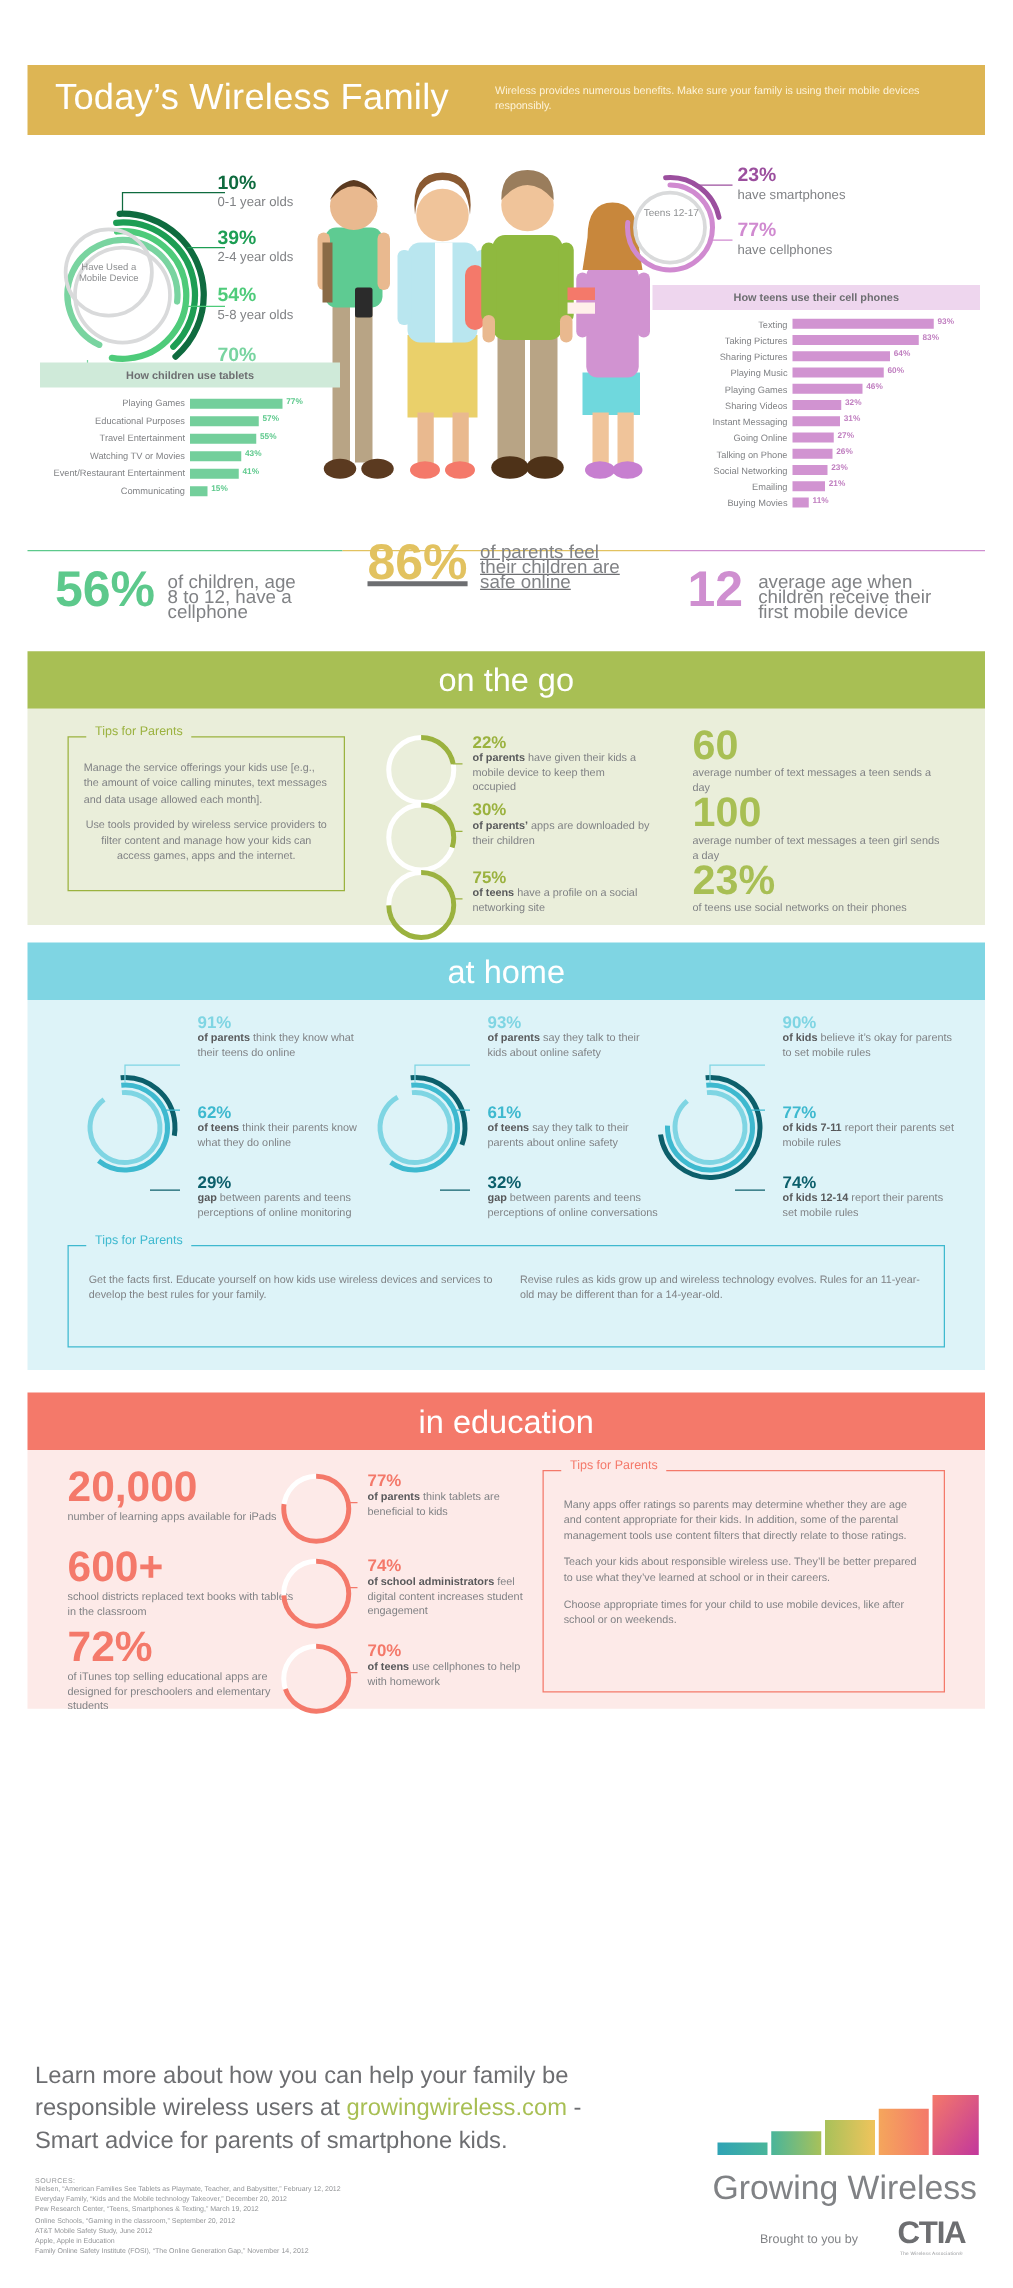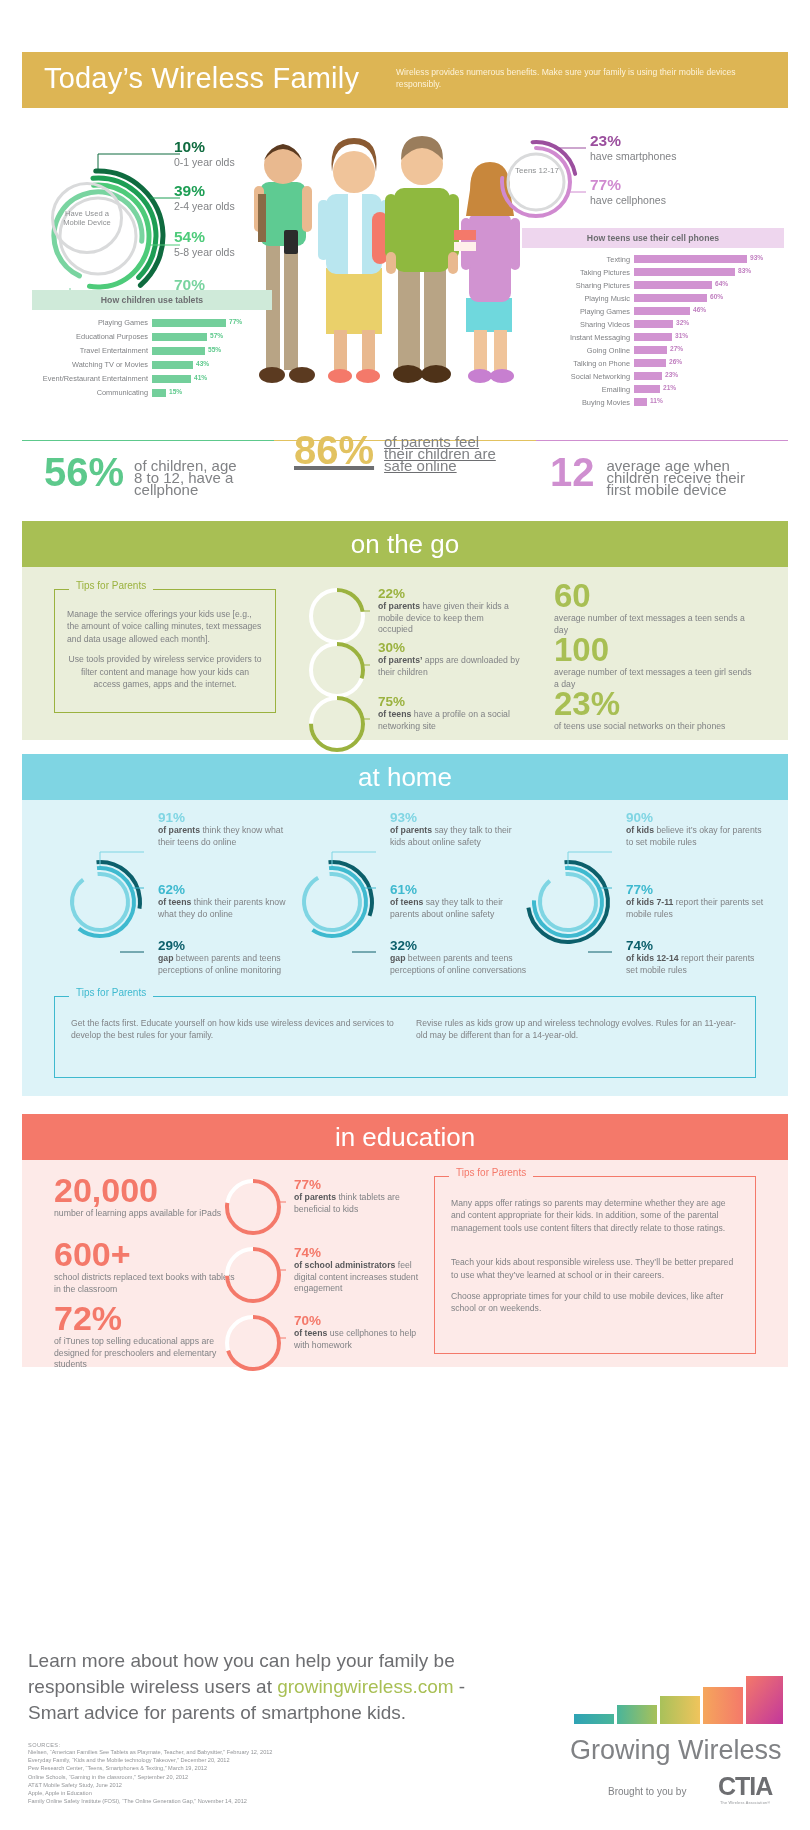--- a/index.html
+++ b/index.html
@@ -543,21 +543,21 @@
     </svg>
     <div style="position:absolute;left:272px;top:153px;width:132px;">
       <div class="stat-pct" style="color:#f4796a">70%</div>
       <div class="stat-desc"><b>of teens</b><span> use cellphones to help with homework</span></div>
     </div>
 
     <div class="tipbox" style="position:absolute;left:412px;top:16px;width:322px;height:178px;border-color:#f4796a;background:#fdeae8;">
       <div class="tiptitle" style="color:#f4796a;background:#fdeae8;">Tips for Parents</div>
       <div style="padding:20px 16px 0 16px;">
         <div class="tiptext">Many apps offer ratings so parents may determine whether they are age and content appropriate for their kids. In addition, some of the parental management tools use content filters that directly relate to those ratings.</div>
-        <div class="tiptext" style="margin-top:22px;">Teach your kids about responsible wireless use. They’ll be better prepared to use what they’ve learned at school or in their careers.</div>
+        <div class="tiptext" style="margin-top:9px;">Teach your kids about responsible wireless use. They’ll be better prepared to use what they’ve learned at school or in their careers.</div>
         <div class="tiptext" style="margin-top:9px;">Choose appropriate times for your child to use mobile devices, like after school or on weekends.</div>
       </div>
     </div>
   </div>
 
   <div style="position:absolute;left:28px;top:1648px;width:530px;">
     <div class="footer-txt">Learn more about how you can help your family be</div>
     <div class="footer-txt">
       <span>responsible wireless users at </span><span style="color:#a8bf54">growingwireless.com</span><span> -</span>
     </div>

